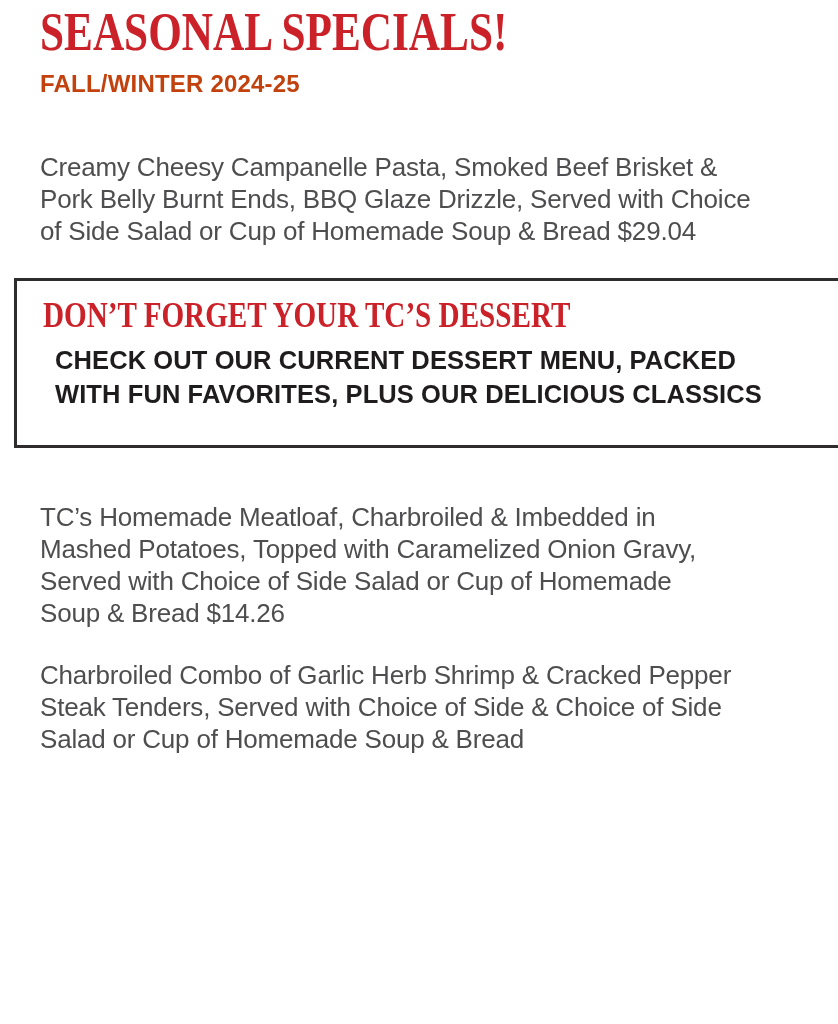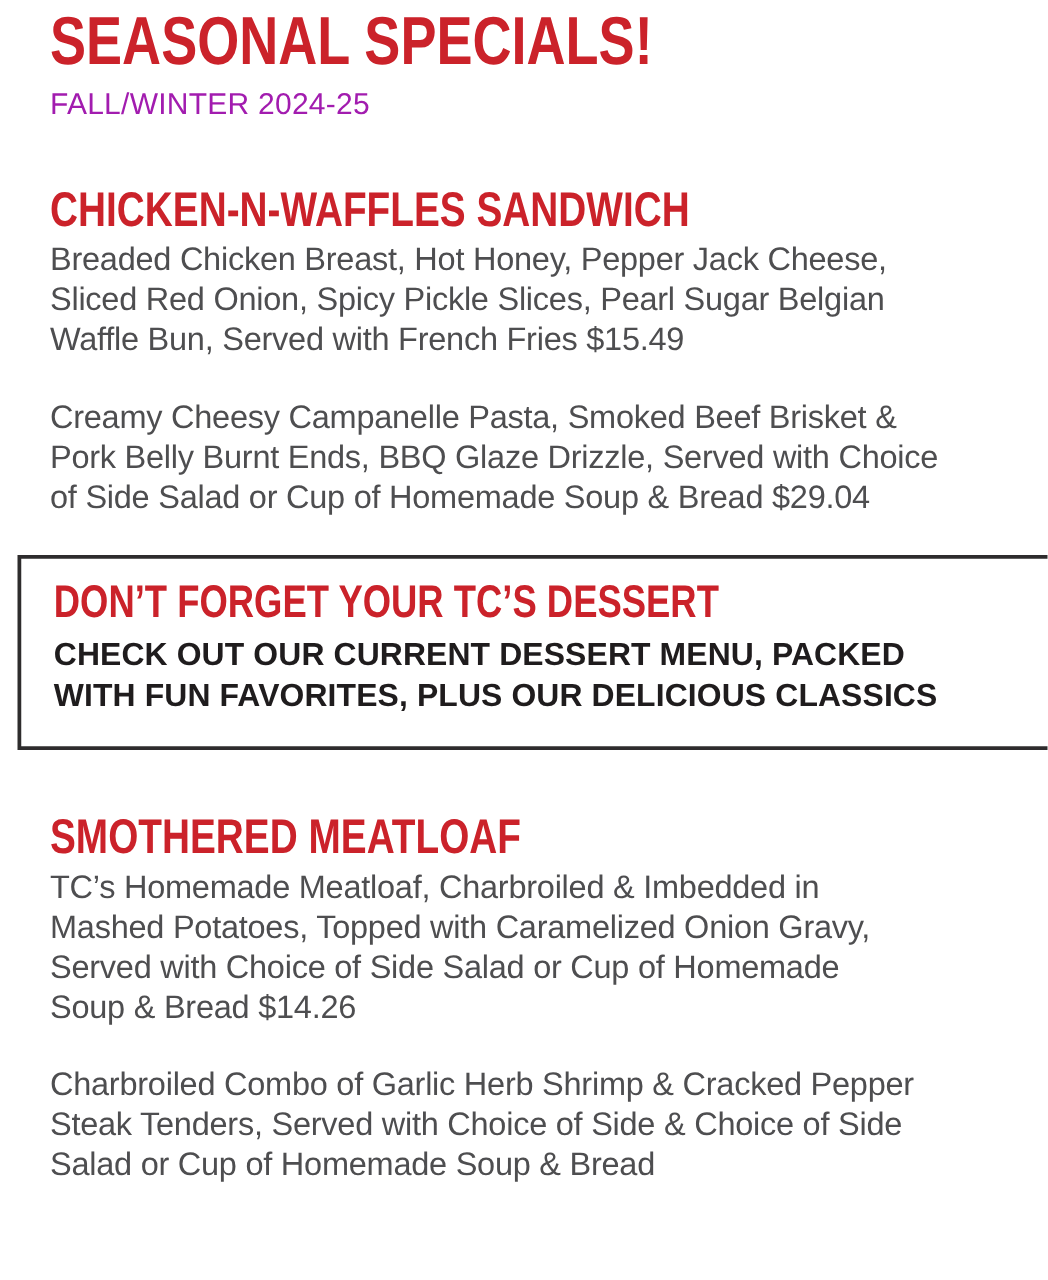--- a/index.html
+++ b/index.html
@@ -8,40 +8,40 @@
     height: 1024px;
     background: #ffffff;
     font-family: "Liberation Sans", sans-serif;
     overflow: hidden;
     box-sizing: border-box;
   }
   .page {
     padding: 12px 60px 0 40px;
   }
   .slab {
-    font-family: Liberation Sans, sans-serif;
+    font-family: Liberation Serif, serif;
     font-weight: 700;
     color: #cb222a;
     letter-spacing: 0px;
   }
   .slab-inner {
     display: inline-block;
     transform: scale(0.94, 1.18);
     transform-origin: 0 78%;
     white-space: nowrap;
   }
   h1.page-title {
     font-size: 46px;
     line-height: 1.0;
     margin: 0 0 12px 0;
   }
   .season {
     font-size: 24px;
-    font-weight: 400;
-    color: #a21caf;
+    font-weight: 700;
+    color: #c2410c;
     letter-spacing: 0.2px;
     margin: 0 0 54px 0;
   }
   .menu-item h2 {
     font-size: 33px;
     line-height: 1.0;
     margin: 0 0 7px 0;
   }
   .desc {
     font-size: 26px;
@@ -62,56 +62,49 @@
   .callout-box h2 {
     font-size: 31px;
     line-height: 1.0;
     margin: 0 0 10px 0;
   }
   .callout-text {
     font-size: 25.5px;
     line-height: 1.32;
     font-weight: 700;
     color: #1f1c1d;
-    margin: 0;
+    margin: 12px;
     white-space: pre-line;
     letter-spacing: 0.1px;
   }
   .price { white-space: nowrap; }
 </style>
 </head>
 <body>
 
 <div class="page">
 
   <h1 class="slab page-title"><span class="slab-inner">SEASONAL SPECIALS!</span></h1>
 
   <p class="season">FALL/WINTER 2024-25</p>
 
-  <article class="menu-item">
-    <h2 class="slab"><span class="slab-inner">CHICKEN-N-WAFFLES SANDWICH</span></h2>
-    <p class="desc"><span>Breaded Chicken Breast, Hot Honey, Pepper Jack Cheese,
-Sliced Red Onion, Spicy Pickle Slices, Pearl Sugar Belgian
-Waffle Bun, Served with French Fries</span> <span class="price">$15.49</span></p>
-  </article>
 
   <article class="menu-item">
     <p class="desc"><span>Creamy Cheesy Campanelle Pasta, Smoked Beef Brisket &amp;
 Pork Belly Burnt Ends, BBQ Glaze Drizzle, Served with Choice
 of Side Salad or Cup of Homemade Soup &amp; Bread</span> <span class="price">$29.04</span></p>
   </article>
 
   <aside class="callout-box">
     <h2 class="slab"><span class="slab-inner">DON’T FORGET YOUR TC’S DESSERT</span></h2>
     <p class="callout-text">CHECK OUT OUR CURRENT DESSERT MENU, PACKED
 WITH FUN FAVORITES, PLUS OUR DELICIOUS CLASSICS</p>
   </aside>
 
   <article class="menu-item">
-    <h2 class="slab"><span class="slab-inner">SMOTHERED MEATLOAF</span></h2>
     <p class="desc"><span>TC’s Homemade Meatloaf, Charbroiled &amp; Imbedded in
 Mashed Potatoes, Topped with Caramelized Onion Gravy,
 Served with Choice of Side Salad or Cup of Homemade
 Soup &amp; Bread</span> <span class="price">$14.26</span></p>
   </article>
 
   <article class="menu-item">
     <p class="desc"><span>Charbroiled Combo of Garlic Herb Shrimp &amp; Cracked Pepper
 Steak Tenders, Served with Choice of Side &amp; Choice of Side
 Salad or Cup of Homemade Soup &amp; Bread</span> </p>

